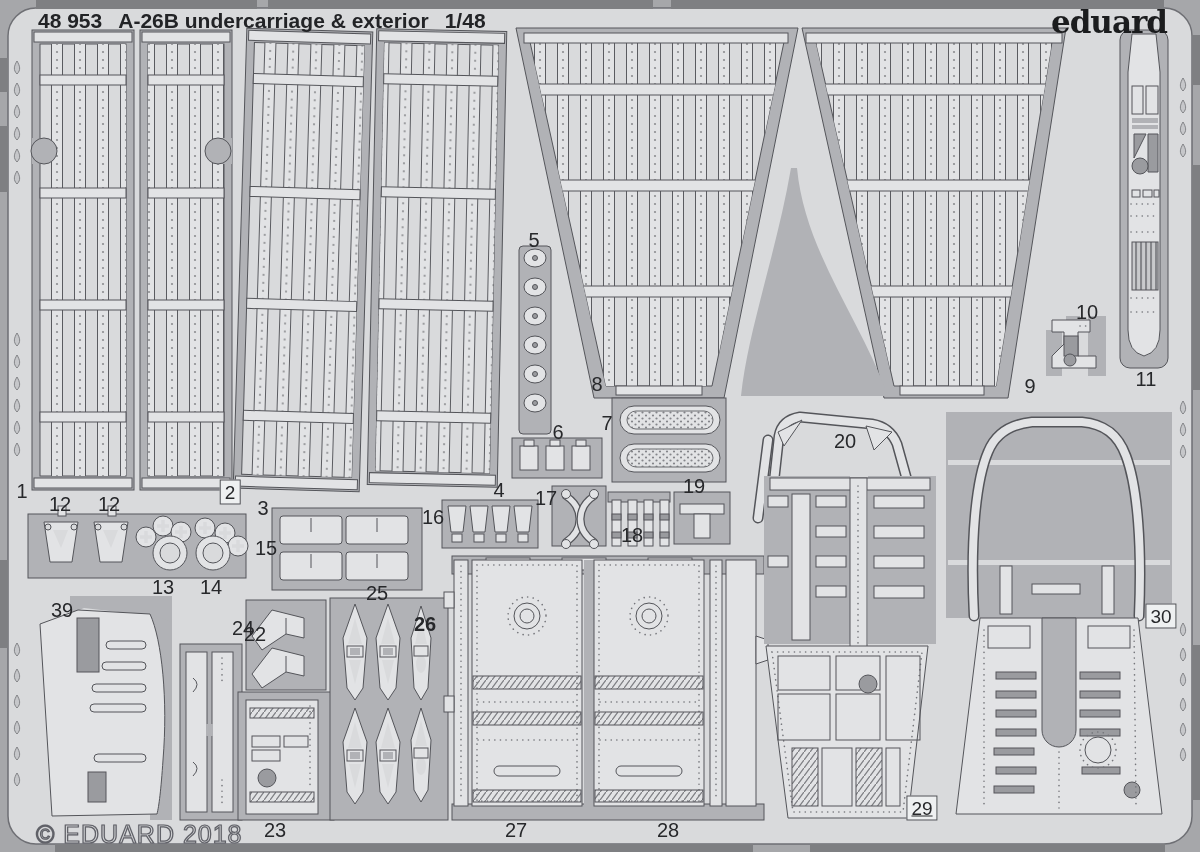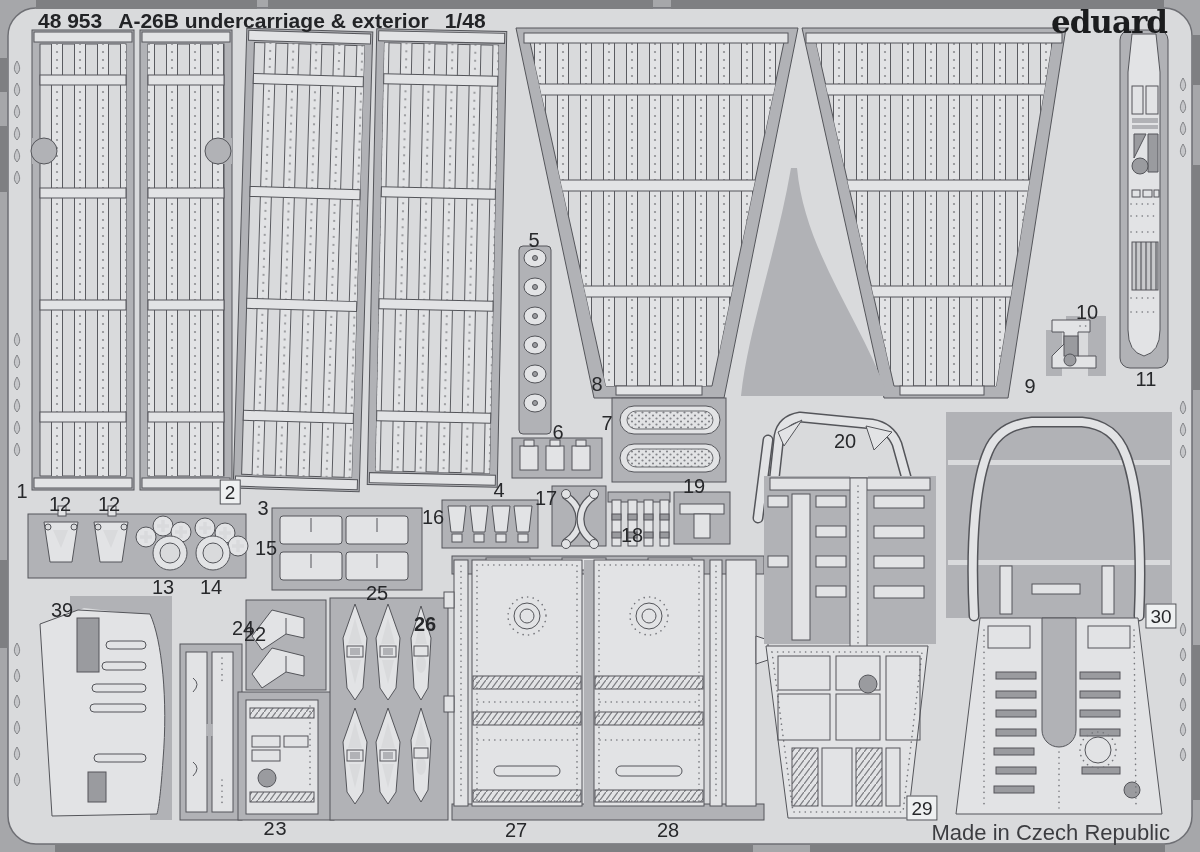--- a/index.html
+++ b/index.html
@@ -575,21 +575,21 @@
     <line class="riv" x1="984" y1="630" x2="984" y2="804"></line>
     <line class="riv" x1="1134" y1="630" x2="1136" y2="804"></line>
   </g>
 </g>
 </svg>
 
 <div id="header">
   <span>48 953</span><span>A-26B undercarriage &amp; exterior</span><span>1/48</span>
 </div>
 <div id="brand">eduard</div>
-<div id="madein">Made in Czech Republic</div>
+<div id="copyright">© EDUARD 2018</div>
 <div id="labels">
       <div class="plabel" style="left: 22px; top: 491px;">1</div>
       <div class="plabel" style="left: 60px; top: 504px;">12</div>
       <div class="plabel" style="left: 109px; top: 504px;">12</div>
       <div class="plabel boxed" style="left: 230px; top: 492px;">2</div>
       <div class="plabel" style="left: 263px; top: 508px;">3</div>
       <div class="plabel" style="left: 266px; top: 548px;">15</div>
       <div class="plabel" style="left: 163px; top: 587px;">13</div>
       <div class="plabel" style="left: 211px; top: 587px; text-align: center;">14</div>
       <div class="plabel" style="left: 433px; top: 517px;">16</div>
@@ -603,20 +603,20 @@
       <div class="plabel" style="left: 558px; top: 432px;">6</div>
       <div class="plabel" style="left: 607px; top: 423px;">7</div>
       <div class="plabel" style="left: 597px; top: 384px;">8</div>
       <div class="plabel" style="left: 1030px; top: 386px;">9</div>
       <div class="plabel" style="left: 1087px; top: 312px;">10</div>
       <div class="plabel" style="left: 1146px; top: 379px;">11</div>
       <div class="plabel" style="left: 845px; top: 441px;">20</div>
       <div class="plabel" style="left: 62px; top: 610px;">39</div>
       <div class="plabel" style="left: 212px; top: 634px; margin-left: 43px;">22</div>
       <div class="plabel" style="left: 243px; top: 628px;">24</div>
-      <div class="plabel" style="left: 275px; top: 830px; font-family: Liberation Mono, monospace;">23</div>
+      <div class="plabel" style="left: 275px; top: 830px;">23</div>
       <div class="plabel" style="left: 516px; top: 830px;">27</div>
       <div class="plabel" style="left: 668px; top: 830px; text-align: center;">28</div>
-      <div class="plabel boxed" style="left: 922px; top: 808px;">29</div>
+      <div class="plabel boxed" style="left: 922px; top: 808px; text-decoration: underline;">29</div>
       <div class="plabel boxed" style="left: 1161px; top: 616px;">30</div>
     </div>
 
 </div>
 
 </body></html>

